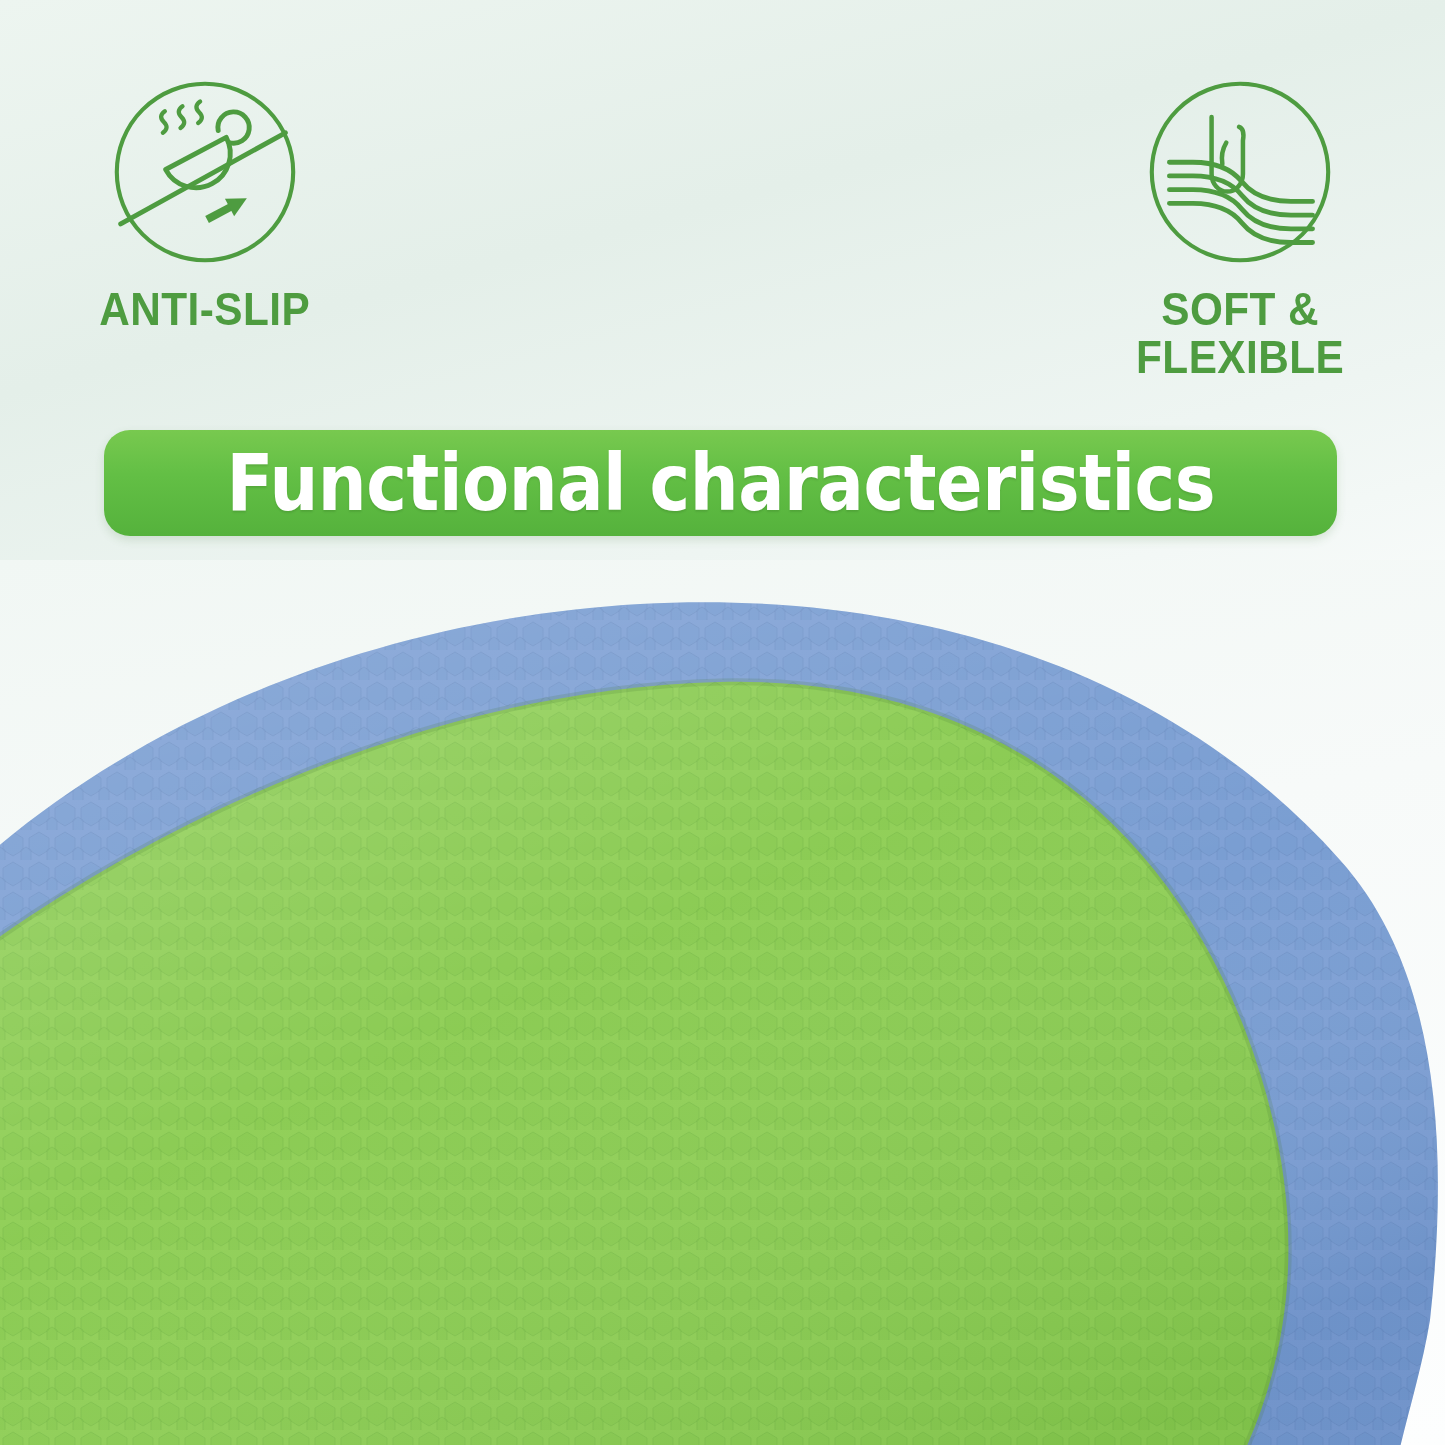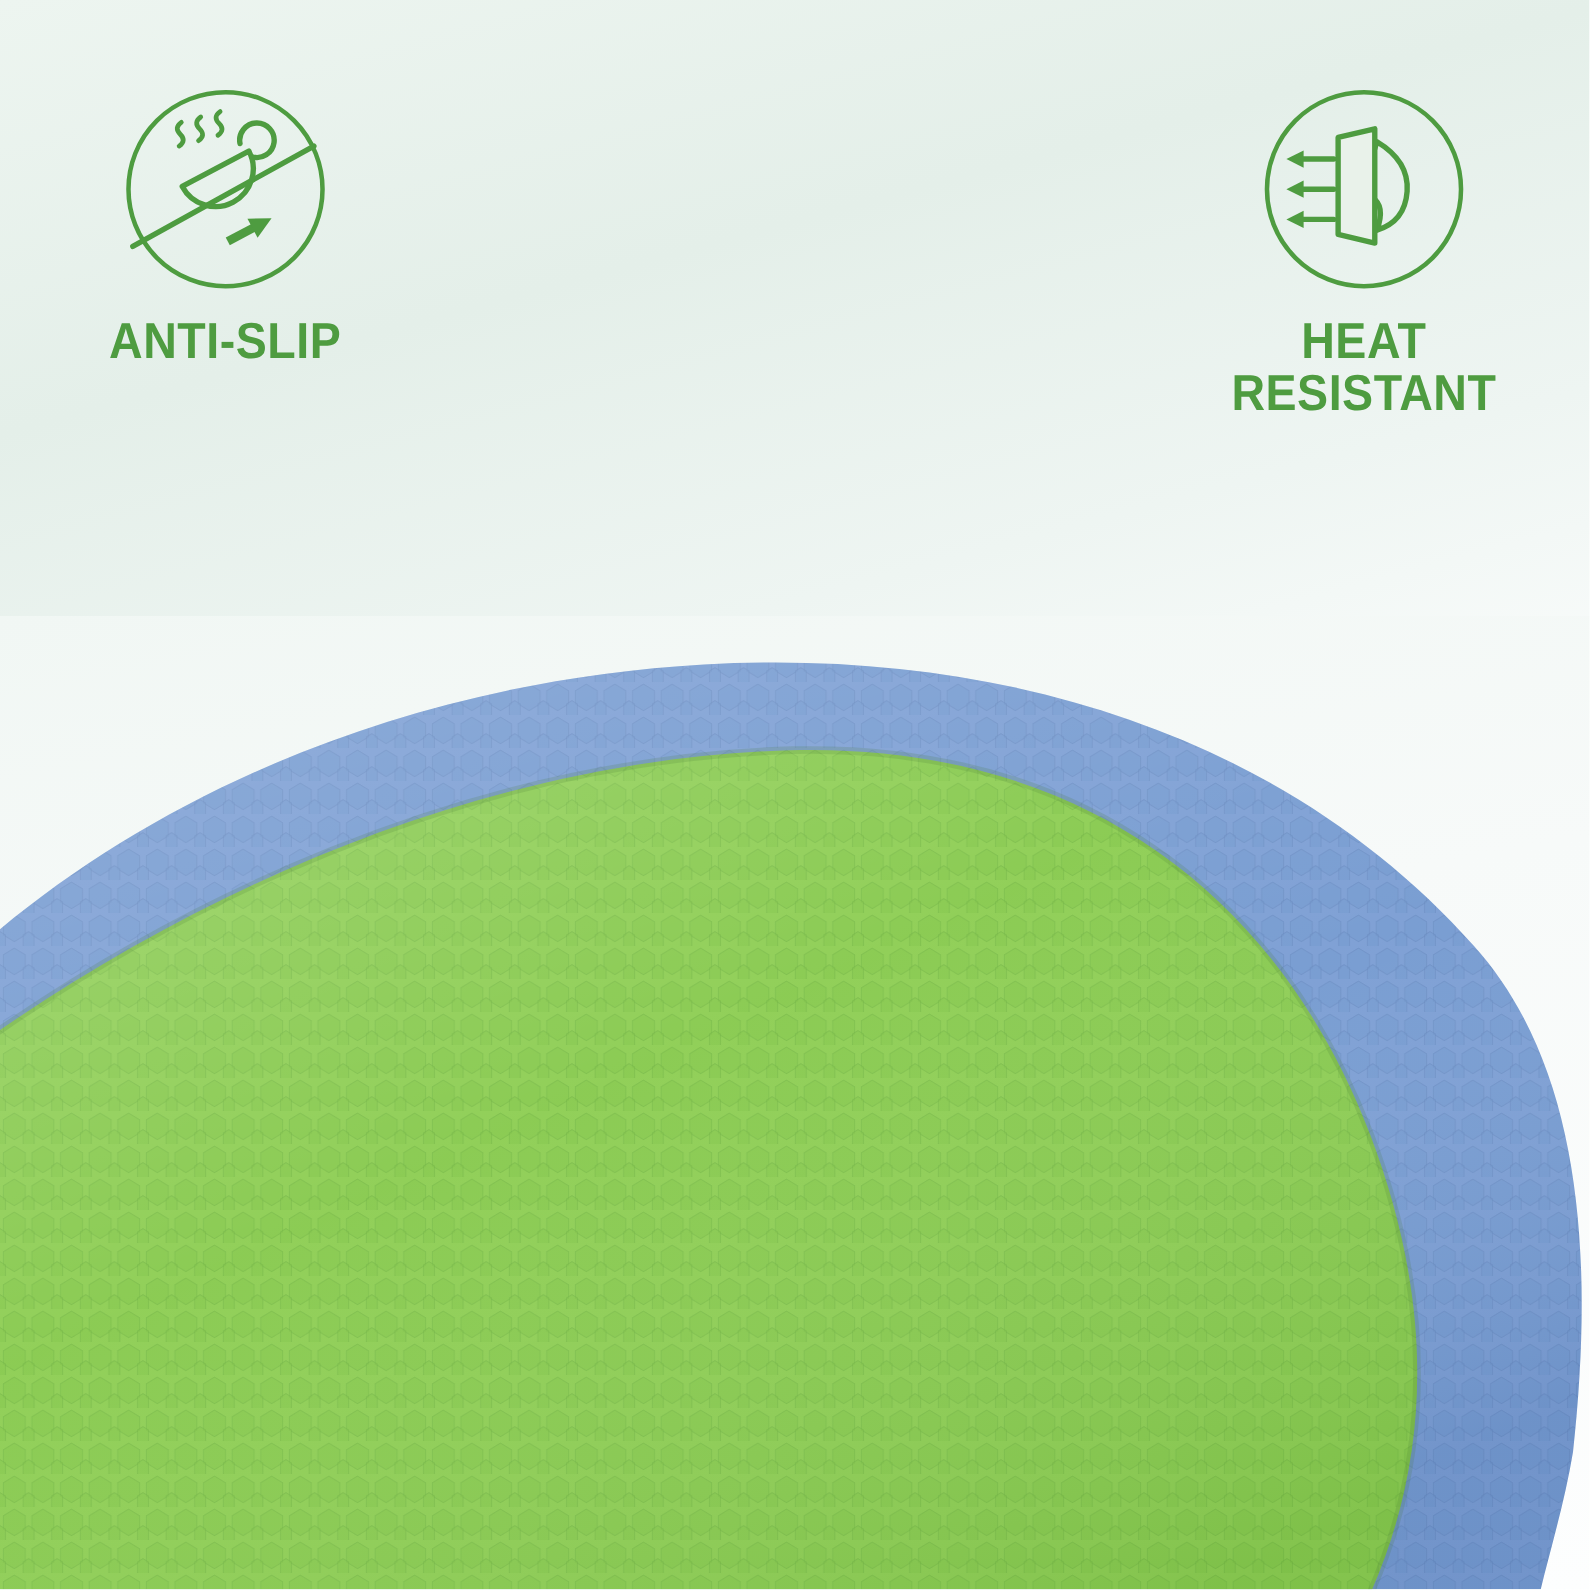--- a/index.html
+++ b/index.html
@@ -132,45 +132,45 @@
         <path d="M93 50 q7 -5 1 -11 q-6 -6 1 -11" fill="none" stroke="#4e9c40" stroke-width="4.4" stroke-linecap="round"></path>
 
         <g transform="rotate(-28 118 140)">
           <line x1="100" y1="140" x2="128" y2="140" stroke="#4e9c40" stroke-width="8" stroke-linecap="butt"></line>
           <polygon points="126,130 146,140 126,150" fill="#4e9c40"></polygon>
         </g>
       </svg>
       <div class="feature-label">ANTI-SLIP</div>
     </div>
 
+
     <div class="feature">
       <svg class="feature-icon" viewBox="0 0 200 200">
         <circle cx="100" cy="100" r="90" fill="none" stroke="#4e9c40" stroke-width="4.2"></circle>
 
-        <path d="M112 56 q30 18 28 46 q-2 28 -28 36 q8 -22 -4 -30 q-3 12 -12 12 q6 -34 16 -64 Z" fill="none" stroke="#4e9c40" stroke-width="5" stroke-linejoin="round" stroke-linecap="round"></path>
-
-        <path d="M76 52 L110 44 L110 150 L76 142 Z" fill="#e9f2ea" stroke="#4e9c40" stroke-width="5" stroke-linejoin="round"></path>
-
-        <g stroke="#4e9c40" stroke-width="5" stroke-linecap="round" fill="#4e9c40">
-          <line x1="72" y1="72" x2="40" y2="72"></line>
-          <polygon points="44,64 28,72 44,80" stroke="none"></polygon>
-          <line x1="72" y1="100" x2="40" y2="100"></line>
-          <polygon points="44,92 28,100 44,108" stroke="none"></polygon>
-          <line x1="72" y1="128" x2="40" y2="128"></line>
-          <polygon points="44,120 28,128 44,136" stroke="none"></polygon>
+        <path d="M71 44 L71 102 a16 18 0 0 0 32 0 L103 68 q2 -12 -4 -14" fill="none" stroke="#4e9c40" stroke-width="4.6" stroke-linecap="round" stroke-linejoin="round"></path>
+        <path d="M86 70 q-6 10 -4 22" fill="none" stroke="#4e9c40" stroke-width="4.6" stroke-linecap="round"></path>
+
+        <g fill="none" stroke="#4e9c40" stroke-width="5" stroke-linecap="round">
+          <path d="M28 104 L52 104 Q86 104 102 124 Q118 144 152 144 L174 144" transform="translate(0,-14)"></path>
+          <path d="M28 104 L52 104 Q86 104 102 124 Q118 144 152 144 L174 144" transform="translate(0,0)"></path>
+          <path d="M28 104 L52 104 Q86 104 102 124 Q118 144 152 144 L174 144" transform="translate(0,14)"></path>
+          <path d="M28 104 L52 104 Q86 104 102 124 Q118 144 152 144 L174 144" transform="translate(0,28)"></path>
         </g>
       </svg>
-      <div class="feature-label">HEAT
-RESISTANT</div>
+      <div class="feature-label">SOFT &amp;
+FLEXIBLE</div>
     </div>
 
 
-
   </div>
 
+  <div class="banner">
+    <span class="banner-text">Functional characteristics</span>
+  </div>
 
   <div class="photo">
     <div class="mat">
       <svg viewBox="0 0 1445 885" preserveAspectRatio="none">
         <defs>
 
           <pattern id="hexGreen" width="26" height="30" patternUnits="userSpaceOnUse">
             <rect width="26" height="30" fill="#8ece54"></rect>
             <g fill="#83c64a" stroke="#6fb341" stroke-width="0.9">
               <polygon class="pattern-cell" points="13,2 23,8 23,20 13,26 3,20 3,8"></polygon>

